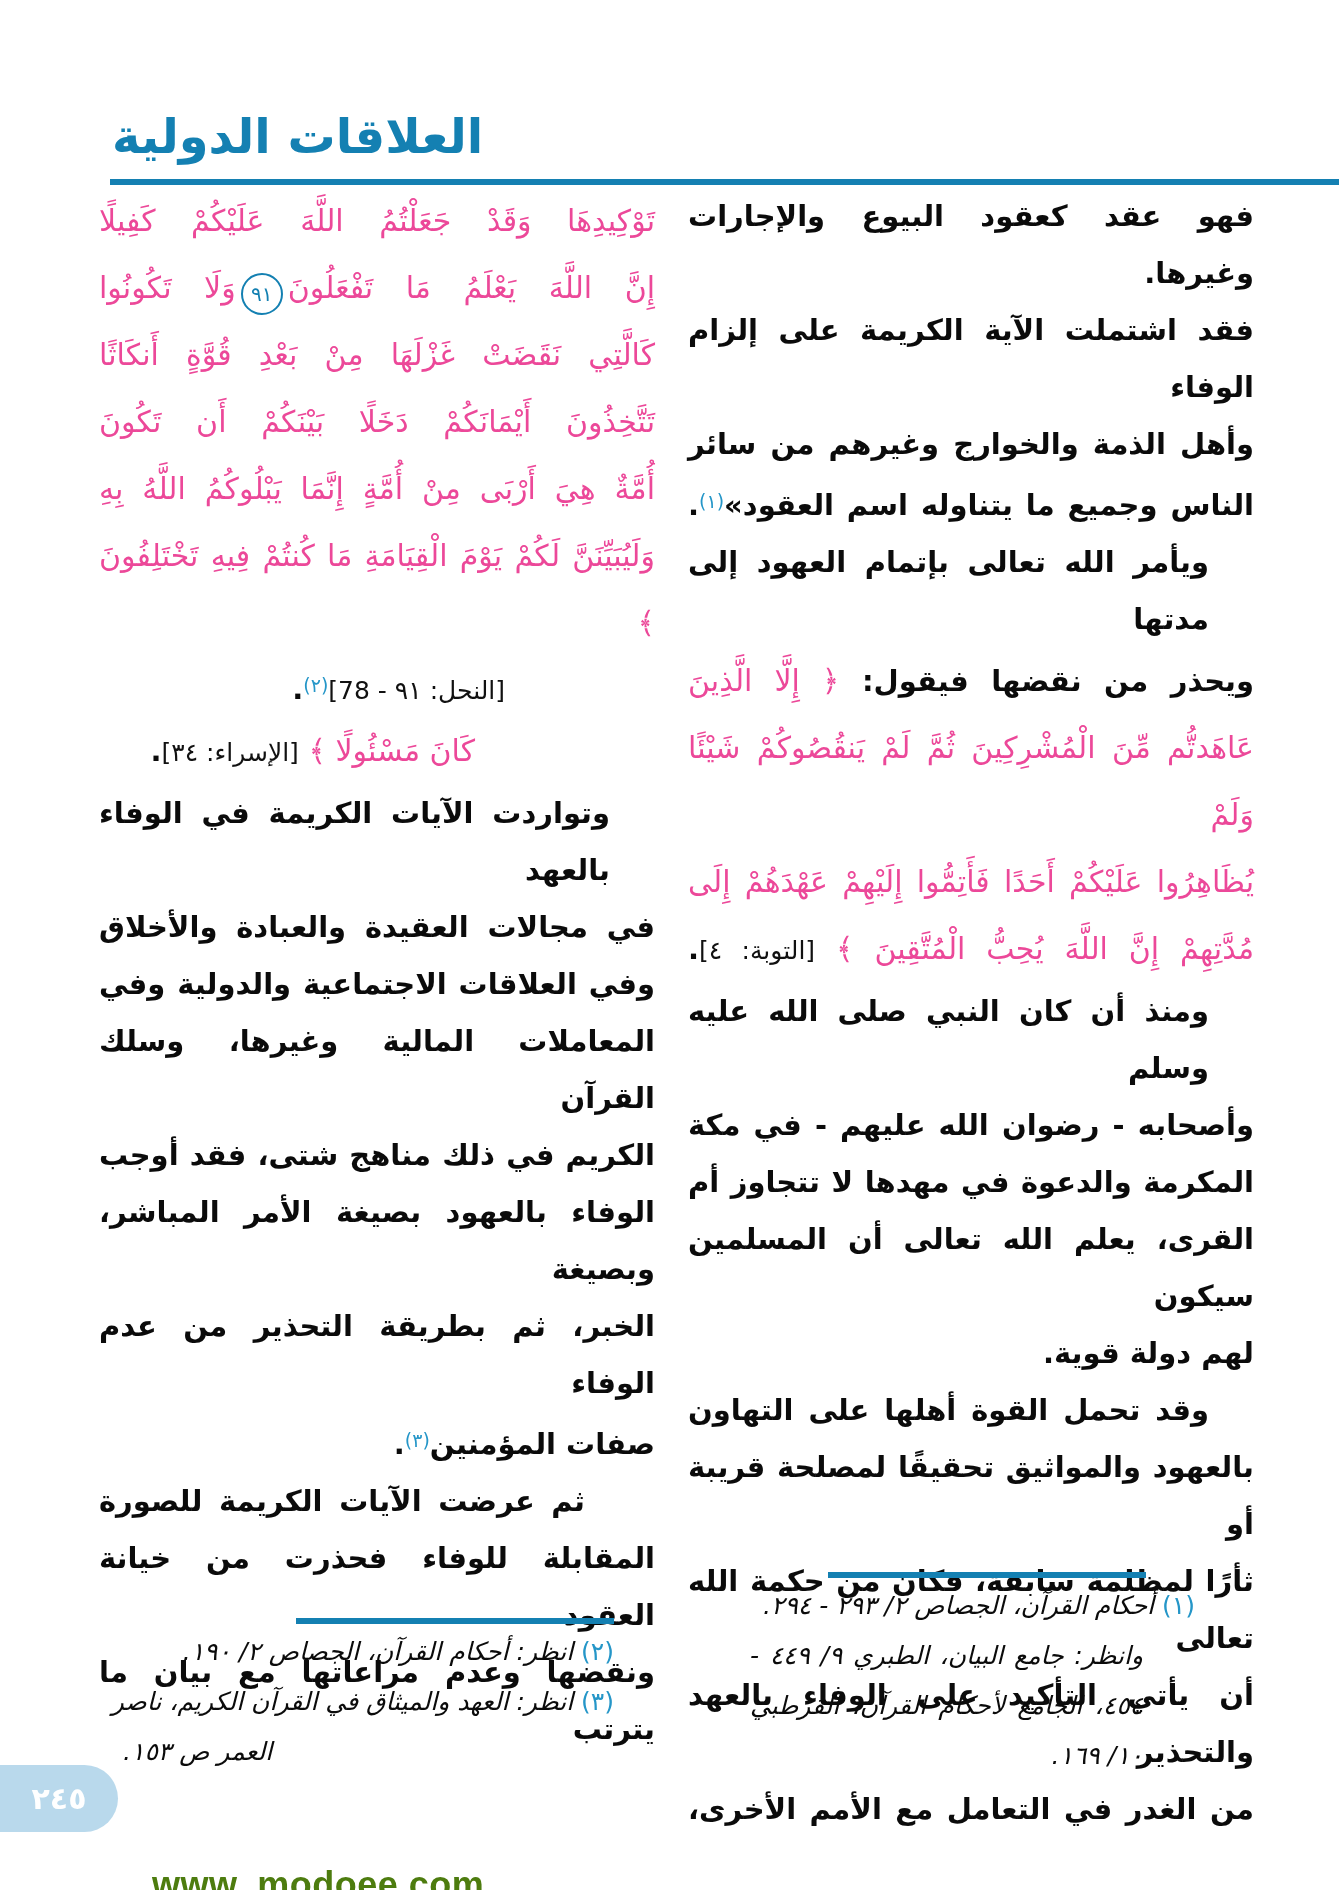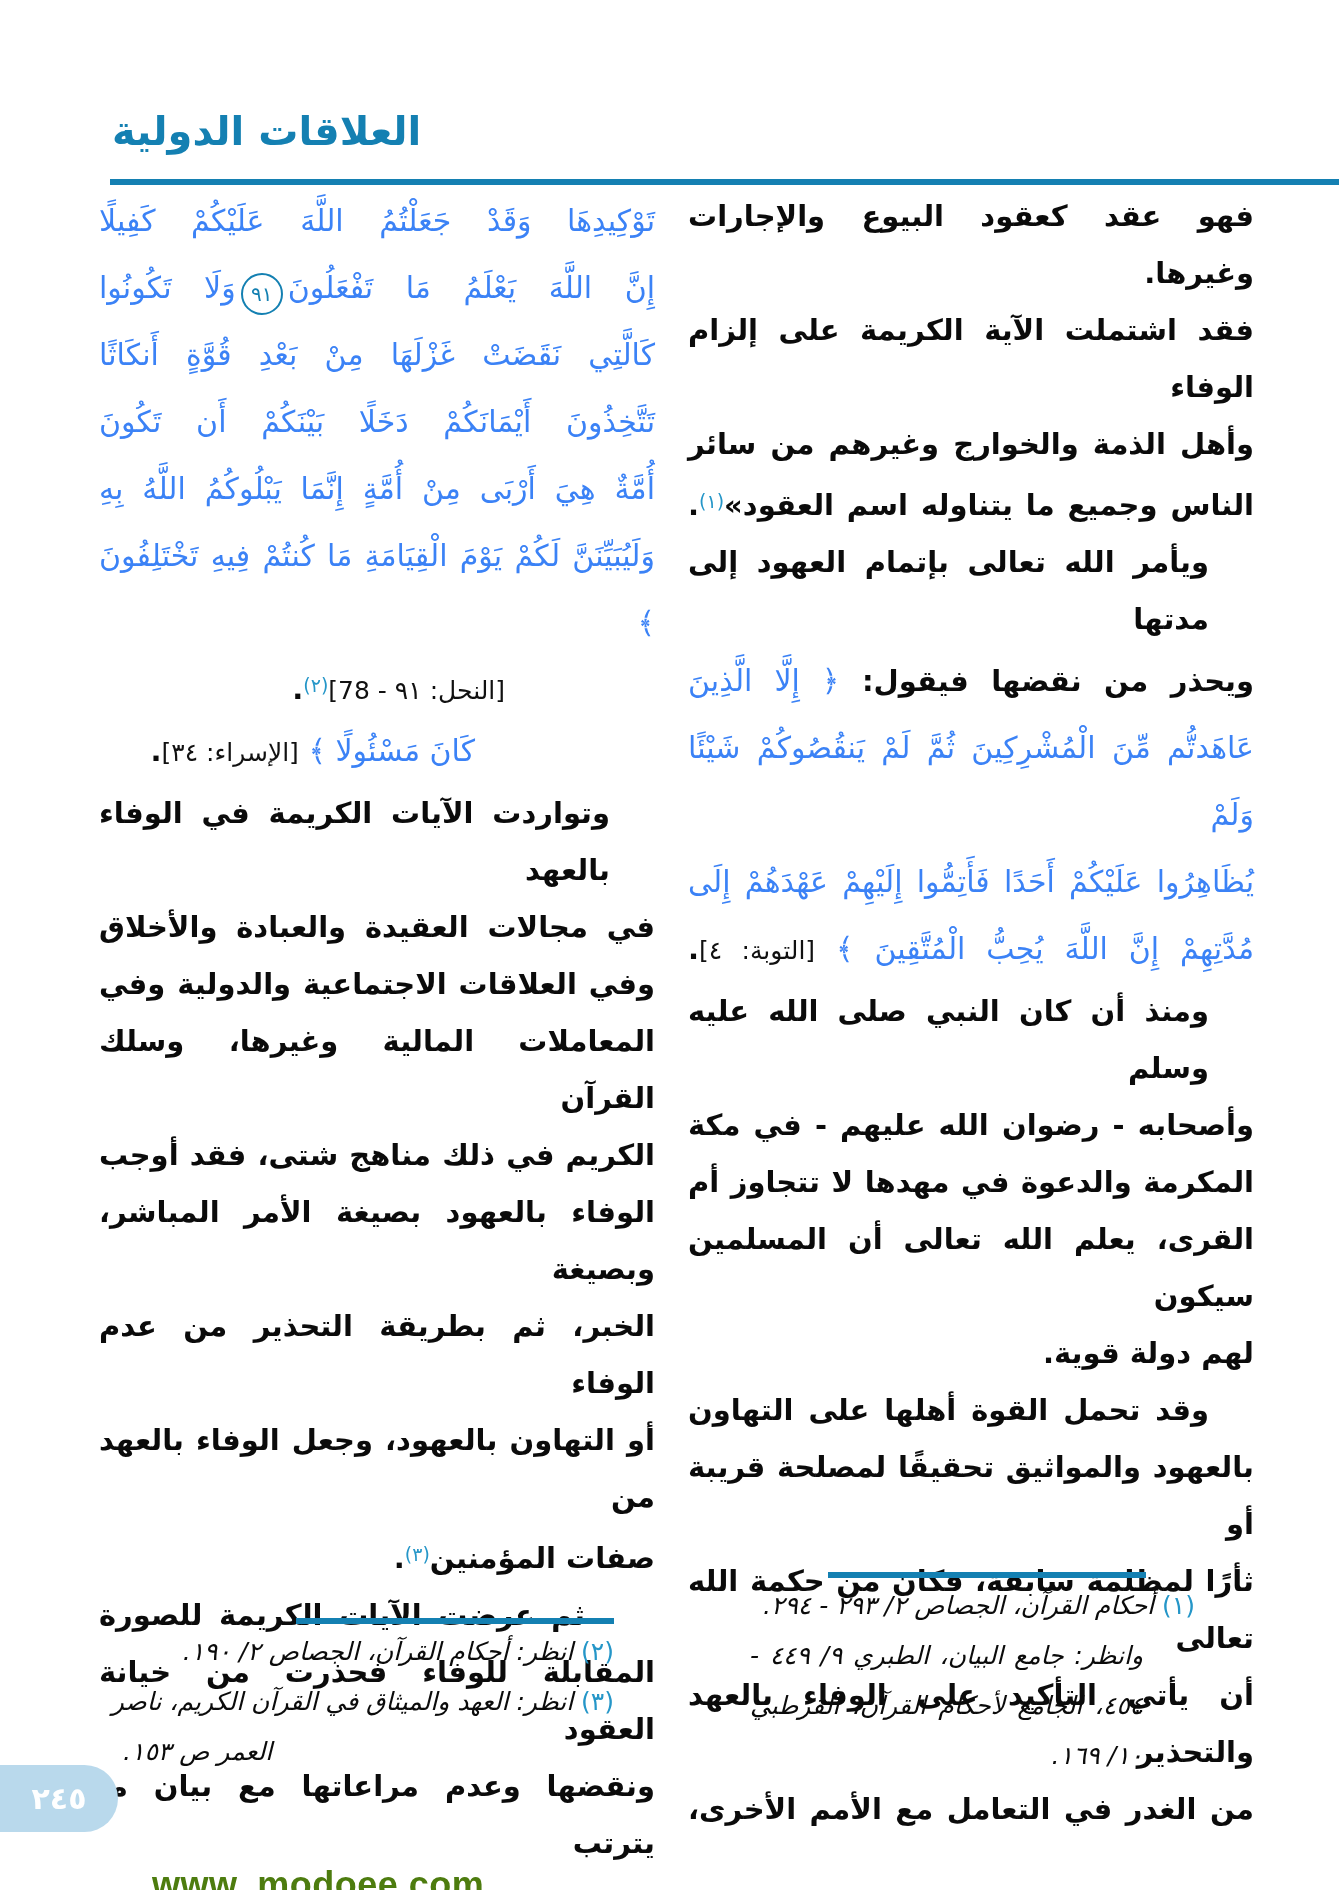--- a/index.html
+++ b/index.html
@@ -1,37 +1,37 @@
 <!DOCTYPE html>
 <html lang="ar"><head>
 <meta charset="utf-8">
 <style>
   html,body{margin:0;padding:0;background:#e8e8e8;}
   #page{position:relative;width:1339px;height:1890px;background:#ffffff;overflow:hidden;
         font-family:"DejaVu Sans",sans-serif;}
   
-  .hdr-title{position:absolute;left:112px;top:108px;font-size:40px;font-weight:bold;
+  .hdr-title{position:absolute;left:112px;top:108px;font-size:48px;font-weight:bold;
              color:#1480b2;direction:rtl;letter-spacing:-1px;}
   .hdr-rule{position:absolute;left:110px;right:0;top:179px;height:6px;background:#1480b2;}
   
   .col{position:absolute;top:190px;direction:rtl;}
   #col-right{left:688px;width:566px;}
   #col-left{left:99px;width:556px;}
   .line{line-height:53px;white-space:nowrap;}
   .jl{text-align:justify;text-align-last:justify;white-space:normal;}
   .rl{text-align:right;}
   .lq{line-height:62px;}
   .ind{padding-right:45px;}
   .ind2{padding-right:70px;}
   .pr80{padding-right:80px;}
   .pr150{padding-right:150px;}
   .pr180{padding-right:180px;}
   .la{text-align:left;padding-left:24px;}
   .sg-b{font-weight:bold;font-size:29px;color:#0b0b0b;}
-  .sg-q{font-size:30px;color:#3b82f6;font-weight:normal;}
+  .sg-q{font-size:30px;color:#ec4899;font-weight:normal;}
   .sg-r{font-size:25px;color:#111;font-weight:normal;}
   .sg-s{font-size:19px;color:#2596c8;vertical-align:7px;font-weight:normal;}
   .sg-m{display:inline-flex;align-items:center;justify-content:center;width:42px;height:42px;
         border:2px solid #1480b2;border-radius:50%;font-size:20px;color:#1480b2;
         vertical-align:middle;margin:0 5px;box-sizing:border-box;}
   
   .fnsep{position:absolute;height:6px;background:#1480b2;}
   #fnsep-right{left:828px;top:1572px;width:318px;}
   #fnsep-left{left:296px;top:1618px;width:318px;}
   .fn{position:absolute;direction:rtl;}
@@ -90,21 +90,20 @@
         <div class="line jl lq"><span class="sg-q">وَلَيُبَيِّنَنَّ لَكُمْ يَوْمَ الْقِيَامَةِ مَا كُنتُمْ فِيهِ تَخْتَلِفُونَ ﴾</span></div>
         <div class="line rl pr150"><span class="sg-r">[النحل: ٩١ - 78]</span><span class="sg-s">(٢)</span><span class="sg-b">.</span></div>
         <div class="line rl pr180 lq"><span class="sg-q">كَانَ مَسْئُولًا ﴾ </span><span class="sg-r">[الإسراء: ٣٤]</span><span class="sg-b">.</span></div>
         <div class="line jl ind"><span class="sg-b">وتواردت الآيات الكريمة في الوفاء بالعهد</span></div>
         <div class="line jl"><span class="sg-b">في مجالات العقيدة والعبادة والأخلاق</span></div>
         <div class="line jl"><span class="sg-b">وفي العلاقات الاجتماعية والدولية وفي</span></div>
         <div class="line jl"><span class="sg-b">المعاملات المالية وغيرها، وسلك القرآن</span></div>
         <div class="line jl"><span class="sg-b">الكريم في ذلك مناهج شتى، فقد أوجب</span></div>
         <div class="line jl"><span class="sg-b">الوفاء بالعهود بصيغة الأمر المباشر، وبصيغة</span></div>
         <div class="line jl"><span class="sg-b">الخبر، ثم بطريقة التحذير من عدم الوفاء</span></div>
-        <div class="line jl"><span class="sg-b">أو التهاون بالعهود، وجعل الوفاء بالعهد من</span></div>
         <div class="line rl"><span class="sg-b">صفات المؤمنين</span><span class="sg-s">(٣)</span><span class="sg-b">.</span></div>
         <div class="line jl ind2"><span class="sg-b">ثم عرضت الآيات الكريمة للصورة</span></div>
         <div class="line jl"><span class="sg-b">المقابلة للوفاء فحذرت من خيانة العقود</span></div>
         <div class="line jl"><span class="sg-b">ونقضها وعدم مراعاتها مع بيان ما يترتب</span></div>
       </div>
   </div>
 
   <div class="fnsep" id="fnsep-right"></div>
   <div class="fnsep" id="fnsep-left"></div>
 

